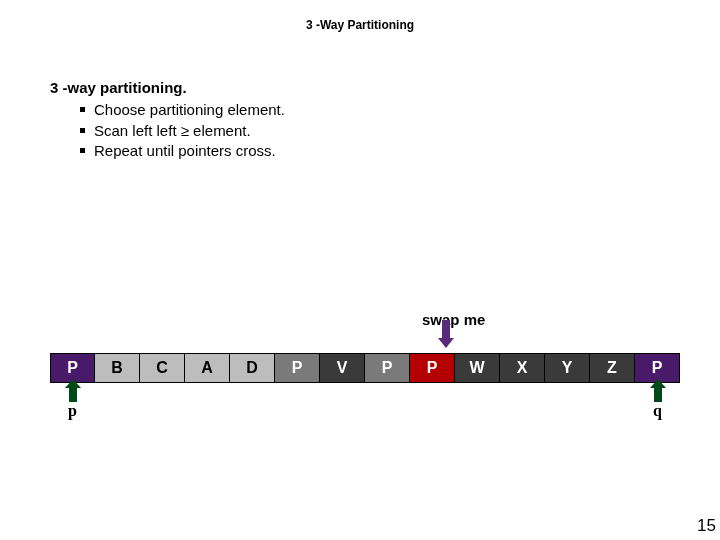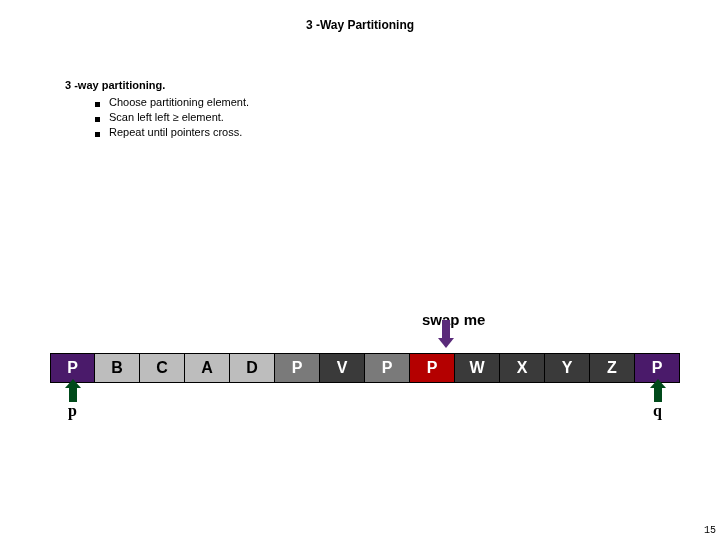--- a/index.html
+++ b/index.html
@@ -16,23 +16,22 @@
   .title {
     text-align: center;
     font-weight: bold;
     font-size: 12px;
     padding-top: 18px;
   }
   .content {
     position: absolute;
     left: 50px;
     top: 78px;
-    font-size: 11px;
+    font-size: 15px;
     line-height: 1.35;
-    margin-left: 15px;
   }
   .heading {
     font-weight: bold;
   }
   .bullets {
     margin: 2px 0 0 0;
     padding: 0 0 0 30px;
     list-style: none;
   }
   .bullets li {
@@ -126,23 +125,23 @@
     font-family: "Comic Sans MS", cursive;
     font-size: 16px;
     font-weight: bold;
   }
   .p-label { left: 18px; }
   .q-label { left: 603px; }
   .pagenum {
     position: absolute;
     right: 4px;
     bottom: 4px;
-    font-size: 10px;
+    font-size: 17px;
     color: #000;
-    font-family: Liberation Mono, monospace;
+    font-family: Liberation Sans, sans-serif;
   }
 </style>
 </head>
 <body>
 
 <div class="title">3 -Way Partitioning</div>
 
 <div class="content">
   <div class="heading">3 -way partitioning.</div>
   <ul class="bullets">

